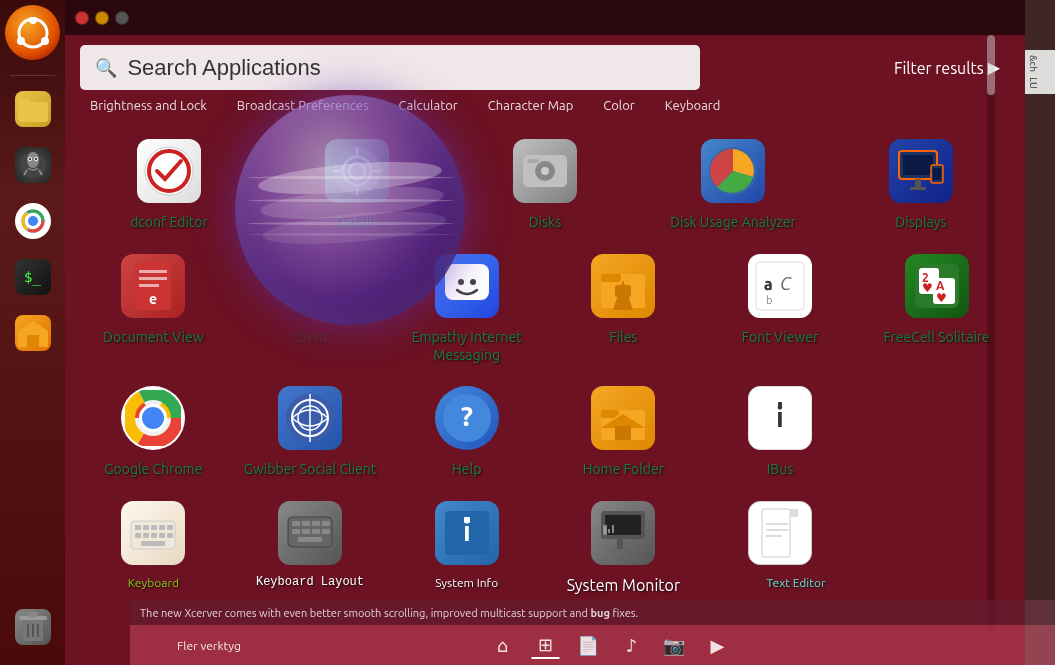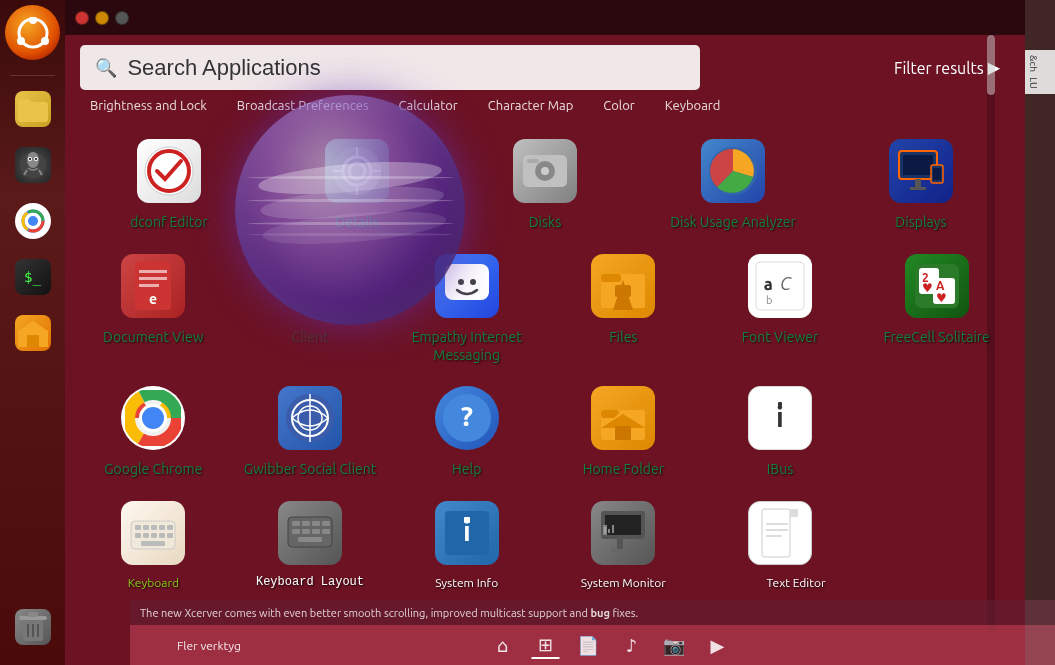--- a/index.html
+++ b/index.html
@@ -779,37 +779,37 @@
             <rect x="8" y="8" width="36" height="20" fill="#222"></rect>
             <rect x="6" y="18" width="4" height="10" fill="#888"></rect>
             <line x1="8" y1="20" x2="8" y2="26" stroke="#aaa" stroke-width="1.5"></line>
             <line x1="12" y1="22" x2="12" y2="26" stroke="#aaa" stroke-width="1.5"></line>
             <line x1="16" y1="18" x2="16" y2="26" stroke="#aaa" stroke-width="1.5"></line>
             <rect x="20" y="32" width="6" height="10" fill="#555"></rect>
             <rect x="14" y="42" width="18" height="3" fill="#666"></rect>
           </svg>
         </div>
       </div>
-      <span class="app-label" style="color:white;font-size:12px;text-align:center;">System Monitor</span>
+      <span class="app-label" style="color:white;font-size:16px;text-align:center;">System Monitor</span>
     </div>
 
     <div class="app-item">
       <div class="app-icon-wrap">
         <div class="app-icon icon-file" style="background:white;border:1px solid #ccc;">
           <svg width="52" height="52" viewBox="0 0 52 52">
             <rect x="8" y="2" width="28" height="48" rx="2" fill="white" stroke="#ccc"></rect>
             <path d="M36 2 L44 10 L36 10 Z" fill="#ccc"></path>
             <rect x="36" y="2" width="8" height="8" fill="#ddd"></rect>
             <rect x="12" y="16" width="22" height="2" fill="#ddd"></rect>
             <rect x="12" y="22" width="22" height="2" fill="#ddd"></rect>
             <rect x="12" y="28" width="16" height="2" fill="#ddd"></rect>
           </svg>
         </div>
       </div>
-      <span class="app-label" style="color:#ffffff;font-size:12px;text-align:center;margin-left:32px;">Text Editor</span>
+      <span class="app-label" style="color:#5eead4;font-size:12px;text-align:center;margin-left:32px;">Text Editor</span>
     </div>
   </div>
 
   <div class="eclipse-orb">
     <div class="eclipse-stripe" style="top:35%; left:5%; width:90%;"></div>
     <div class="eclipse-stripe" style="top:45%; left:5%; width:90%;"></div>
     <div class="eclipse-stripe" style="top:55%; left:5%; width:90%;"></div>
     <div class="eclipse-stripe" style="top:60%; left:5%; width:90%; opacity:0.5;"></div>
   </div>
 

